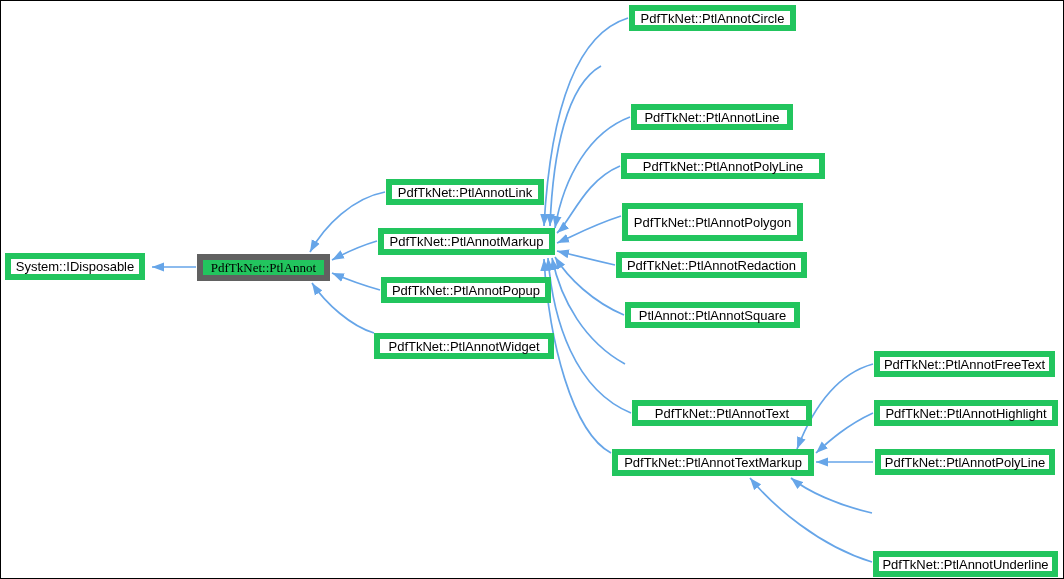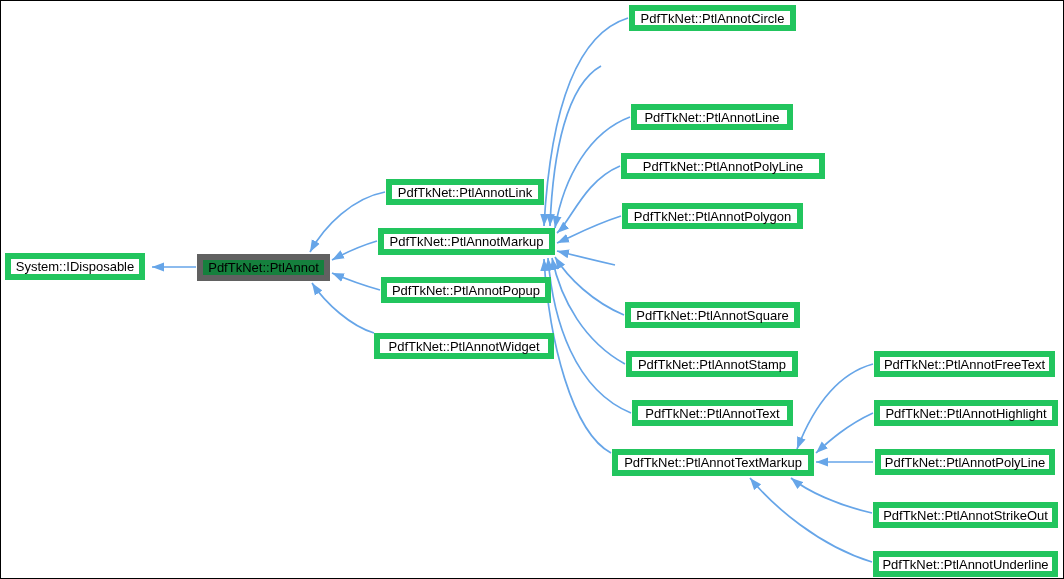--- a/index.html
+++ b/index.html
@@ -27,23 +27,24 @@
     border: 6px solid #22c55e;
     color: #000000;
     font-size: 13px;
     display: flex;
     align-items: center;
     justify-content: center;
     white-space: nowrap;
     cursor: pointer;
   }
   .node.current {
-    background: #15803d;
+    background: #22c55e;
     border-color: #616161;
     cursor: default;
+    font-family: Liberation Serif, serif;
   }
 </style>
 </head>
 <body>
 
 <div class="canvas">
 
   <svg class="edges" width="1064" height="579" viewBox="0 0 1064 579" fill="none" stroke="#66a5e8" stroke-width="1.7">
     <defs>
       <marker id="arrow" markerUnits="userSpaceOnUse" markerWidth="12" markerHeight="10" viewBox="0 0 12 10" refX="12" refY="5" orient="auto">
@@ -80,25 +81,24 @@
   <div class="node current" style="left:196px; top:253px; width:133px; height:27px">PdfTkNet::PtlAnnot</div>
 
   <div class="node" style="left:385px; top:178px; width:158px; height:26px">PdfTkNet::PtlAnnotLink</div>
   <div class="node" style="left:377px; top:227px; width:177px; height:27px">PdfTkNet::PtlAnnotMarkup</div>
   <div class="node" style="left:380px; top:276px; width:170px; height:26px">PdfTkNet::PtlAnnotPopup</div>
   <div class="node" style="left:373px; top:332px; width:180px; height:26px">PdfTkNet::PtlAnnotWidget</div>
 
   <div class="node" style="left:628px; top:4px;   width:167px; height:26px">PdfTkNet::PtlAnnotCircle</div>
   <div class="node" style="left:630px; top:103px; width:162px; height:26px">PdfTkNet::PtlAnnotLine</div>
   <div class="node" style="left:620px; top:152px; width:204px; height:26px">PdfTkNet::PtlAnnotPolyLine</div>
-  <div class="node" style="left:621px; top:202px; width:181px; height:26px">PdfTkNet::PtlAnnotPolygon</div>
-  <div class="node" style="left:624px; top:301px; width:175px; height:26px">PdfTkNet::PtlAnnotSquare</div>
-  <div class="node" style="left:625px; top:350px; width:172px; height:26px">PdfTkNet::PtlAnnotStamp</div>
-  <div class="node" style="left:631px; top:399px; width:161px; height:26px">PdfTkNet::PtlAnnotText</div>
+  <div class="node" style="left:621px; top:202px; width:181px; height:38px">PdfTkNet::PtlAnnotPolygon</div>
+  <div class="node" style="left:615px; top:251px; width:191px; height:26px">PdfTkNet::PtlAnnotRedaction</div>
+  <div class="node" style="left:624px; top:301px; width:175px; height:26px">PtlAnnot::PtlAnnotSquare</div>
+  <div class="node" style="left:631px; top:399px; width:180px; height:26px">PdfTkNet::PtlAnnotText</div>
   <div class="node" style="left:611px; top:448px; width:202px; height:27px">PdfTkNet::PtlAnnotTextMarkup</div>
 
   <div class="node" style="left:873px; top:350px; width:181px; height:26px">PdfTkNet::PtlAnnotFreeText</div>
   <div class="node" style="left:873px; top:399px; width:184px; height:26px">PdfTkNet::PtlAnnotHighlight</div>
   <div class="node" style="left:874px; top:448px; width:180px; height:26px">PdfTkNet::PtlAnnotPolyLine</div>
-  <div class="node" style="left:872px; top:501px; width:185px; height:26px">PdfTkNet::PtlAnnotStrikeOut</div>
   <div class="node" style="left:872px; top:550px; width:185px; height:26px">PdfTkNet::PtlAnnotUnderline</div>
 
 </div>
 
 </body></html>

